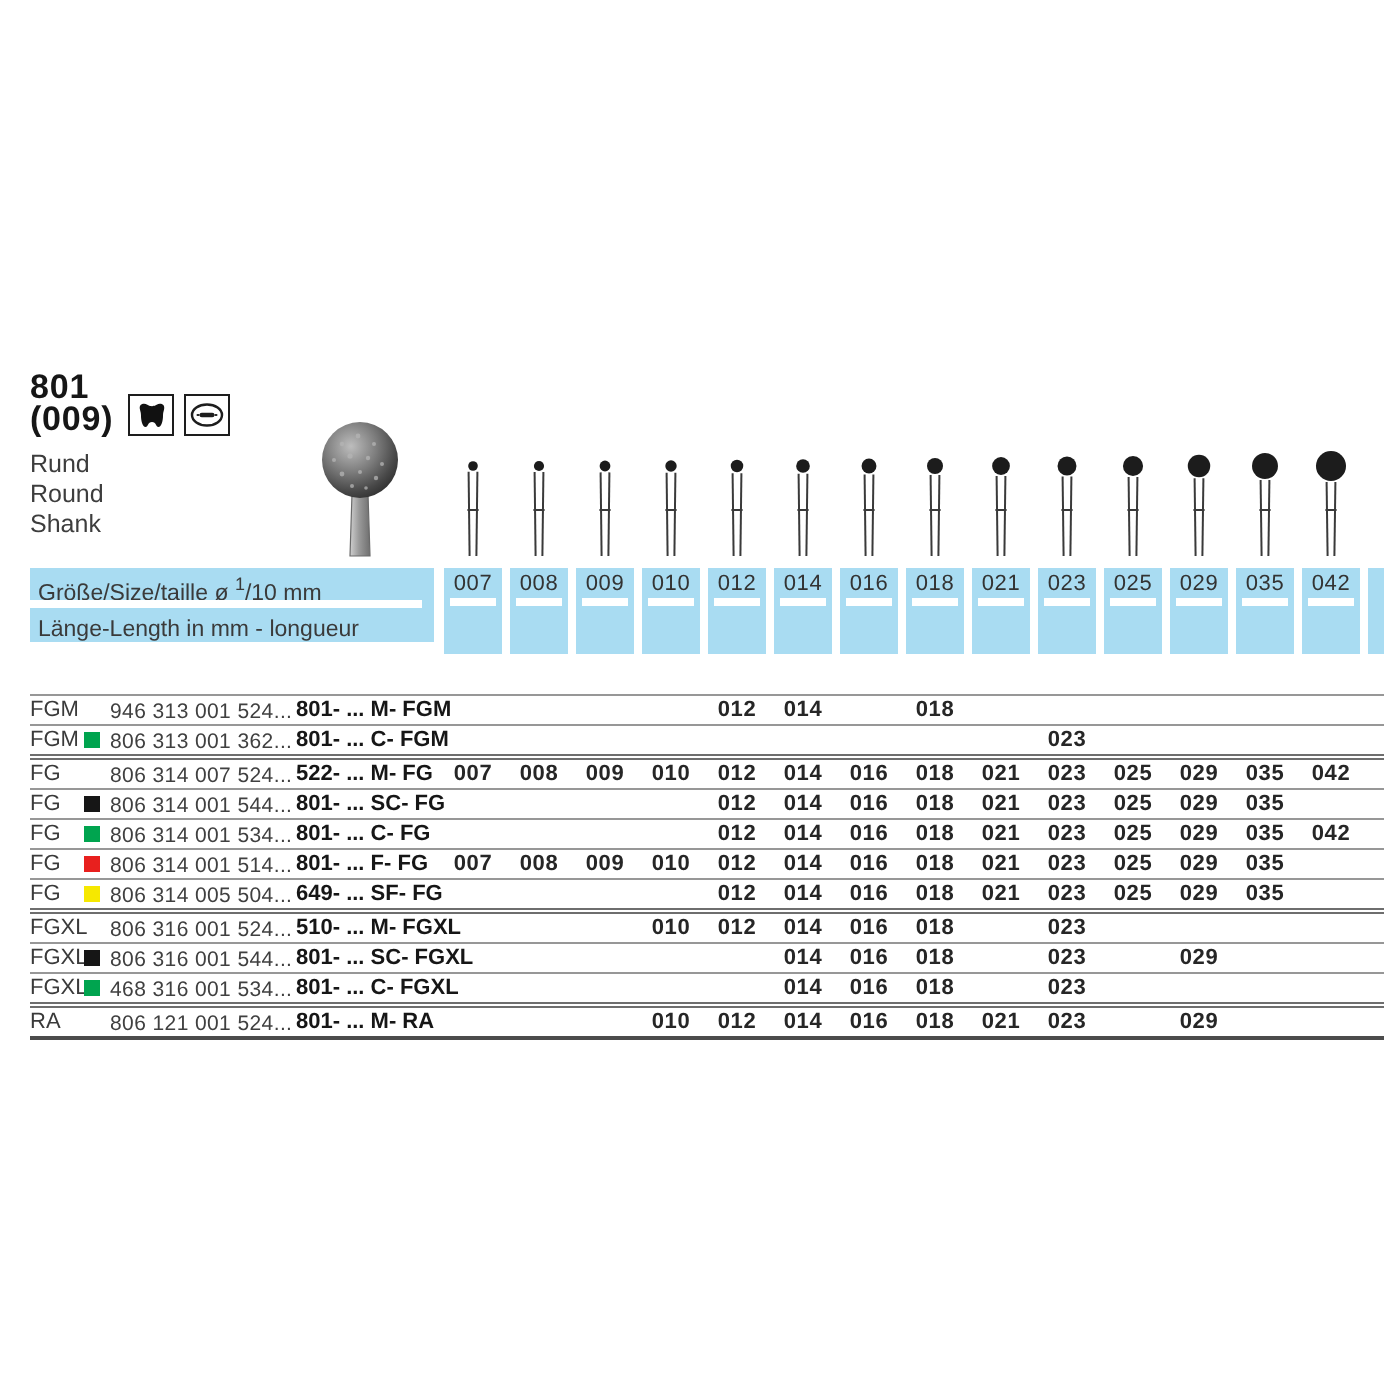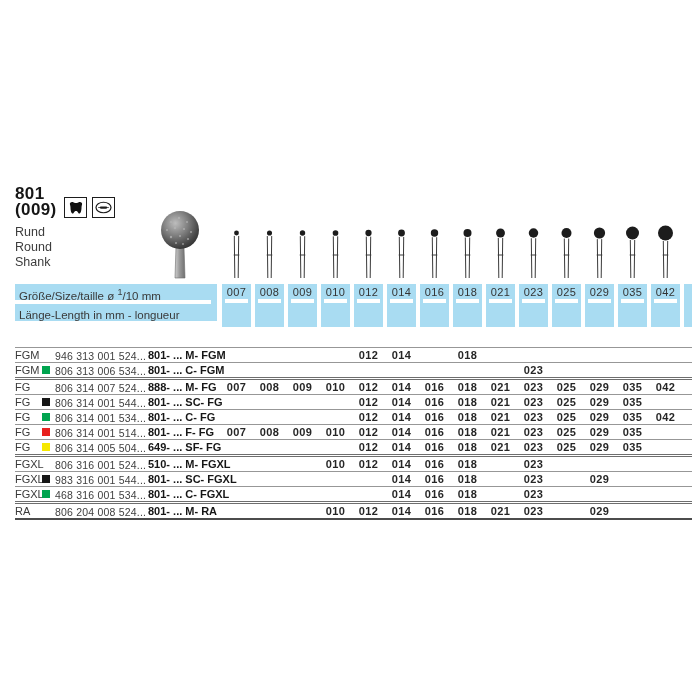--- a/index.html
+++ b/index.html
@@ -278,28 +278,28 @@
         <span class="shank">FGM</span>
         <span class="iso">946 313 001 524...</span>
         <span class="ref">801- ... M-  FGM</span>
         <span class="val" style="left: 339px;">012</span>
         <span class="val" style="left: 372px;">014</span>
         <span class="val" style="left: 438px;">018</span>
       </div>
       <div class="trow">
         <span class="shank">FGM</span>
         <span class="sq" style="background: rgb(0, 164, 79);"></span>
-        <span class="iso">806 313 006 534...</span>
+        <span class="iso">806 313 001 362...</span>
         <span class="ref">801- ... C-  FGM</span>
         <span class="val" style="left: 504px;">023</span>
       </div>
       <div class="trow group">
         <span class="shank">FG</span>
         <span class="iso">806 314 007 524...</span>
-        <span class="ref">888- ... M-  FG</span>
+        <span class="ref">522- ... M-  FG</span>
         <span class="val" style="left: 207px;">007</span>
         <span class="val" style="left: 240px;">008</span>
         <span class="val" style="left: 273px;">009</span>
         <span class="val" style="left: 306px;">010</span>
         <span class="val" style="left: 339px;">012</span>
         <span class="val" style="left: 372px;">014</span>
         <span class="val" style="left: 405px;">016</span>
         <span class="val" style="left: 438px;">018</span>
         <span class="val" style="left: 471px;">021</span>
         <span class="val" style="left: 504px;">023</span>
@@ -380,41 +380,41 @@
         <span class="val" style="left: 306px;">010</span>
         <span class="val" style="left: 339px;">012</span>
         <span class="val" style="left: 372px;">014</span>
         <span class="val" style="left: 405px;">016</span>
         <span class="val" style="left: 438px;">018</span>
         <span class="val" style="left: 504px;">023</span>
       </div>
       <div class="trow">
         <span class="shank">FGXL</span>
         <span class="sq" style="background: rgb(22, 22, 22);"></span>
-        <span class="iso">983 316 001 544...</span>
+        <span class="iso">806 316 001 544...</span>
         <span class="ref">801- ... SC- FGXL</span>
         <span class="val" style="left: 372px;">014</span>
         <span class="val" style="left: 405px;">016</span>
         <span class="val" style="left: 438px;">018</span>
         <span class="val" style="left: 504px;">023</span>
         <span class="val" style="left: 570px;">029</span>
       </div>
       <div class="trow">
         <span class="shank">FGXL</span>
         <span class="sq" style="background: rgb(0, 164, 79);"></span>
         <span class="iso">468 316 001 534...</span>
         <span class="ref">801- ... C-  FGXL</span>
         <span class="val" style="left: 372px;">014</span>
         <span class="val" style="left: 405px;">016</span>
         <span class="val" style="left: 438px;">018</span>
         <span class="val" style="left: 504px;">023</span>
       </div>
       <div class="trow group">
         <span class="shank">RA</span>
-        <span class="iso">806 204 008 524...</span>
+        <span class="iso">806 121 001 524...</span>
         <span class="ref">801- ... M-  RA</span>
         <span class="val" style="left: 306px;">010</span>
         <span class="val" style="left: 339px;">012</span>
         <span class="val" style="left: 372px;">014</span>
         <span class="val" style="left: 405px;">016</span>
         <span class="val" style="left: 438px;">018</span>
         <span class="val" style="left: 471px;">021</span>
         <span class="val" style="left: 504px;">023</span>
         <span class="val" style="left: 570px;">029</span>
       </div>

